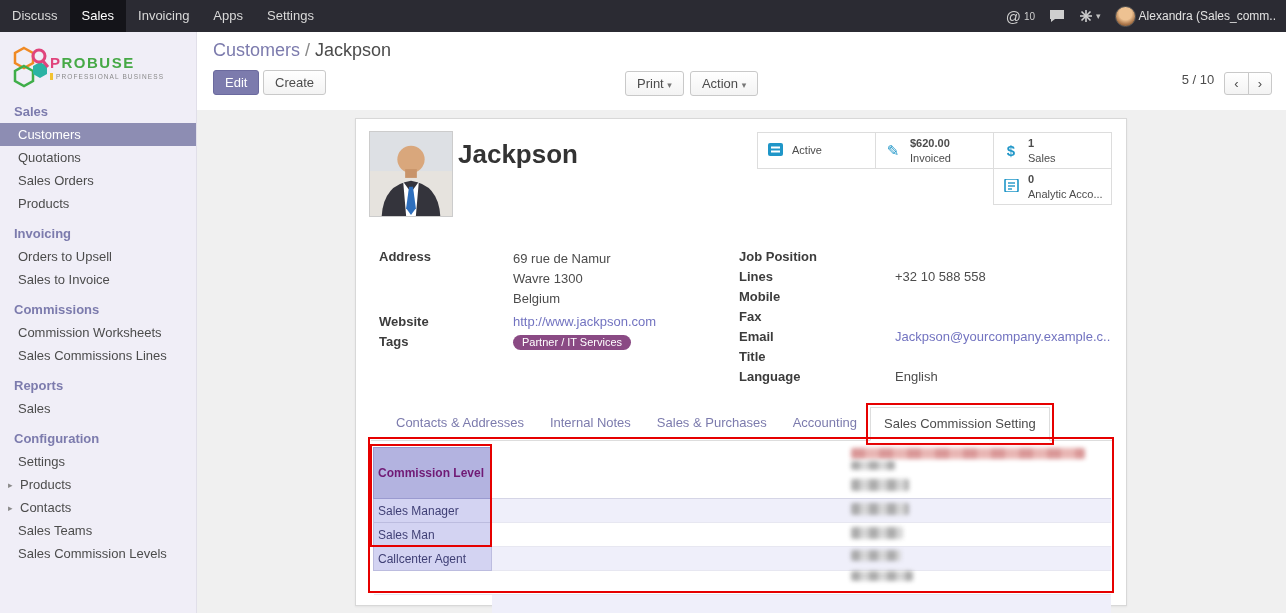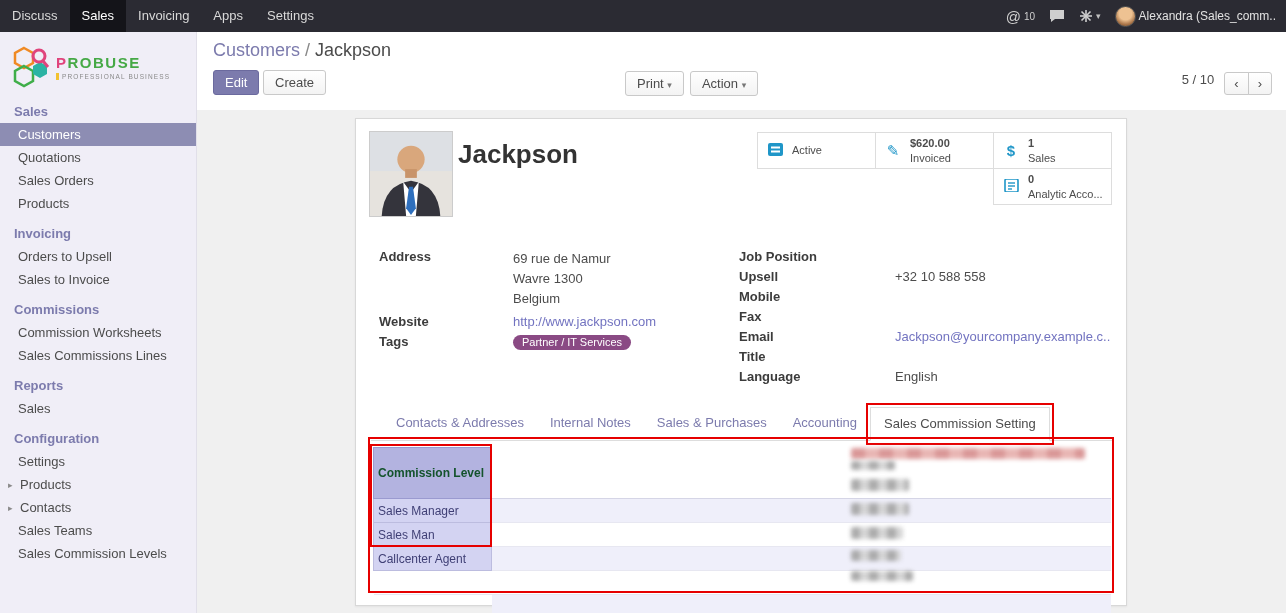--- a/index.html
+++ b/index.html
@@ -14,21 +14,21 @@
   .topbar-right{margin-left:auto;display:flex;align-items:center;gap:14px;padding-right:10px}
   .tb-ic{display:flex;align-items:center;gap:3px;cursor:pointer}
   .at{font-size:15px;color:#cfcfcf}
   .at-count{font-size:10px;vertical-align:super;color:#cfcfcf}
   .caret{font-size:9px;color:#bfbfbf}
   .mini-avatar{width:21px;height:21px;border-radius:50%;background:radial-gradient(circle at 50% 35%,#eec292 0 40%,#a87347 70%,#6e4a2c);border:1px solid #555}
   .user-name{font-size:12px;color:#e2e2e2;white-space:nowrap}
 
   
   .sidebar{position:absolute;top:32px;left:0;width:197px;height:581px;background:#f0eef7;border-right:1px solid #e1dfe9;overflow:hidden;z-index:10}
-  .logo{display:flex;align-items:center;gap:6px;padding:14px 8px 12px 12px;cursor:pointer}
+  .logo{display:flex;align-items:center;gap:0;padding:14px 8px 12px 12px;cursor:pointer}
   .logo-txt .l1{font-weight:bold;font-size:15px;letter-spacing:1.5px}
   .logo-p{color:#e0447c}
   .logo-rest{color:#46a946}
   .logo-txt .l2{font-size:6.5px;color:#8a8a8a;letter-spacing:1.1px;margin-top:2px;border-left:3px solid #f2c230;padding-left:3px}
   .side-section{margin-top:7px}
   .side-section:first-of-type{margin-top:2px}
   .side-heading{padding:4px 14px;color:#7c7bad;font-weight:bold;font-size:13px;cursor:pointer}
   .side-item{padding:4px 14px 4px 18px;font-size:13px;color:#4c4c4c;cursor:pointer;white-space:nowrap;display:flex;align-items:center;gap:4px}
   .side-item.active{background:#8d8db3;color:#fff}
   .expand{font-size:9px;color:#8a8a8a;margin-left:-10px;width:8px}
@@ -79,21 +79,21 @@
 
   
   .tabs{position:absolute;left:15px;top:288px;width:742px;border-bottom:1px solid #ddd;display:flex;padding-left:12px}
   .tab{padding:8px 13px 9px;color:#7c7bad;font-size:13px;cursor:pointer;white-space:nowrap}
   .tab.active{color:#4c4c4c;background:#fff;border:1px solid #ddd;border-bottom:1px solid #fff;margin-bottom:-1px;outline:2px solid #e60000;outline-offset:2px}
 
   
   .tablewrap{position:absolute;left:17px;top:328px;width:738px;height:146px}
   table{border-collapse:collapse;width:100%;font-size:12px;table-layout:fixed}
   col.c1{width:118px}
-  th.hcell{height:26px;background:#b3b3e0;color:#14532d;font-weight:bold;text-align:left;padding:18px 4px;border:1px solid #9a9ad0;font-size:12px}
+  th.hcell{height:26px;background:#b3b3e0;color:#701a75;font-weight:bold;text-align:left;padding:18px 4px;border:1px solid #9a9ad0;font-size:12px}
   th.hrest{border-bottom:1px solid #d5d5e6;background:#fff}
   td{height:24px;border-bottom:1px solid #e7e7f1;padding:0 4px}
   td.name{background:#d3d3f2;color:#3f3f75;border:1px solid #bcbcdf}
   tr.zebra td.rest{background:#efeffa}
   tr td.rest{background:#fff}
 
   .blur{position:absolute;filter:blur(2px);opacity:.92;border-radius:2px;pointer-events:none}
   .blur.pink{background:repeating-linear-gradient(90deg,#d79090 0 14px,#e7b0ae 14px 28px)}
   .blur.gray{background:repeating-linear-gradient(90deg,#a6a6a6 0 9px,#d2d2d2 9px 18px)}
   .b0{left:478px;top:1px;width:234px;height:11px}
@@ -295,21 +295,21 @@
         <div class="flabel">Website</div>
         <div class="fval link">http://www.jackpson.com</div>
         <div class="flabel">Tags</div>
         <div class="fval">
           <div><span class="tag tag-purple">Partner / IT Services</span></div>
         </div>
       </div>
       <div class="fgroup right">
         <div class="flabel">Job Position</div>
         <div class="fval"></div>
-        <div class="flabel">Upsell</div>
+        <div class="flabel">Lines</div>
         <div class="fval">+32 10 588 558</div>
         <div class="flabel">Mobile</div>
         <div class="fval"></div>
         <div class="flabel">Fax</div>
         <div class="fval"></div>
         <div class="flabel">Email</div>
         <div class="fval link">Jackpson@yourcompany.example.c..</div>
         <div class="flabel sp-top">Title</div>
         <div class="fval sp-top"></div>
         <div class="flabel">Language</div>

